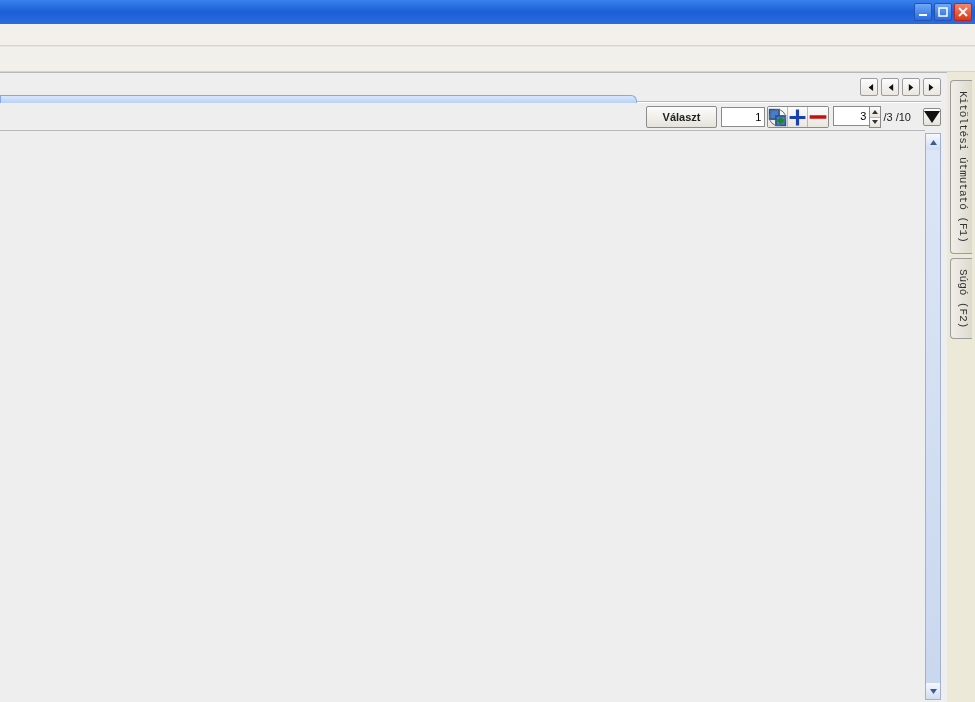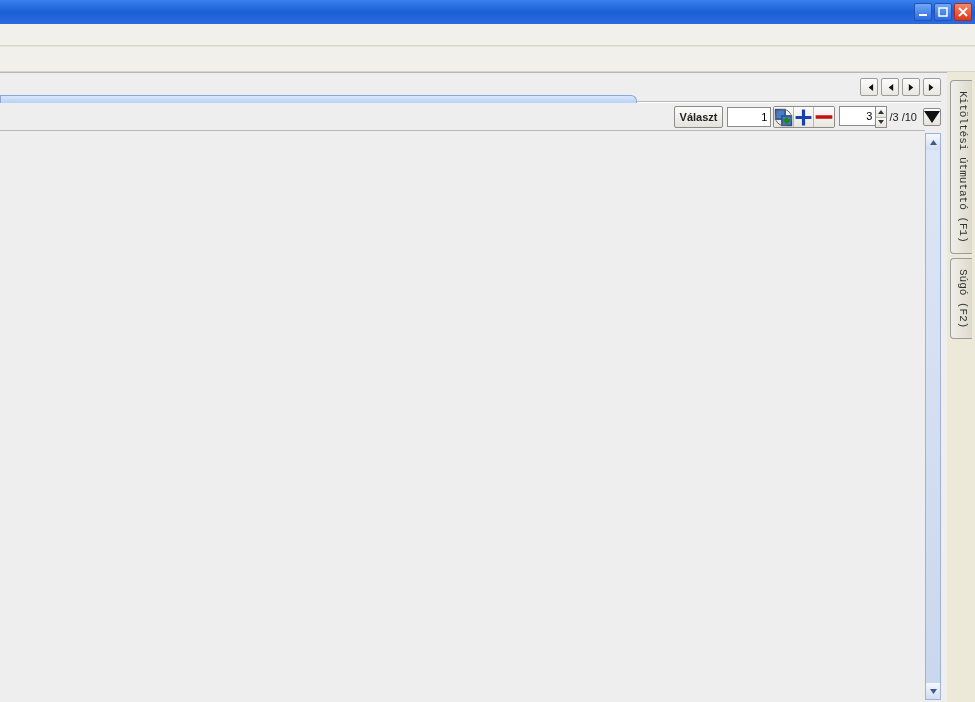--- a/index.html
+++ b/index.html
@@ -57,21 +57,21 @@
     display: flex; align-items: center; justify-content: center;
     cursor: default;
   }
   .nav-btn svg { width: 9px; height: 9px; }
 
   .ctrl-row {
     position: absolute; top: 32px; right: 6px;
     display: flex; align-items: center; height: 24px;
   }
   .valaszt-btn {
-    height: 22px; padding: 0 5px;
+    height: 22px; padding: 0 16px;
     background: linear-gradient(to bottom, #fcfcfc, #e5e3da);
     border: 1px solid #8b8b8b; border-radius: 2px;
     font-weight: bold; font-size: 11px; color: #222;
     margin-right: 4px; cursor: default;
   }
   .num-input {
     width: 44px; height: 20px; border: 1px solid #8b8b8b;
     background: #fff; text-align: right; padding: 0 3px;
     font-size: 11px; margin-right: 2px;
   }
@@ -106,21 +106,21 @@
     border: 1px solid #8b8b8b; border-left: 1px solid #8b8b8b;
     width: 12px;
   }
   .spinner-btns div {
     flex: 1; background: linear-gradient(to bottom, #fcfcfc, #e5e3da);
     display: flex; align-items: center; justify-content: center; cursor: default;
   }
   .spinner-btns div:first-child { border-bottom: 1px solid #b8b8b8; }
   .spinner-btns svg { width: 6px; height: 4px; }
   .page-text {
-    font-size: 11px; color: #222; margin-right: 6px;
+    font-size: 11px; color: #222; margin-right: 12px;
   }
   .dropdown-arrow {
     width: 18px; height: 18px;
     background: linear-gradient(to bottom, #fcfcfc, #e5e3da);
     border: 1px solid #8b8b8b; border-radius: 2px;
     display: flex; align-items: center; justify-content: center;
     cursor: default;
   }
 
   .hrule-gap {

